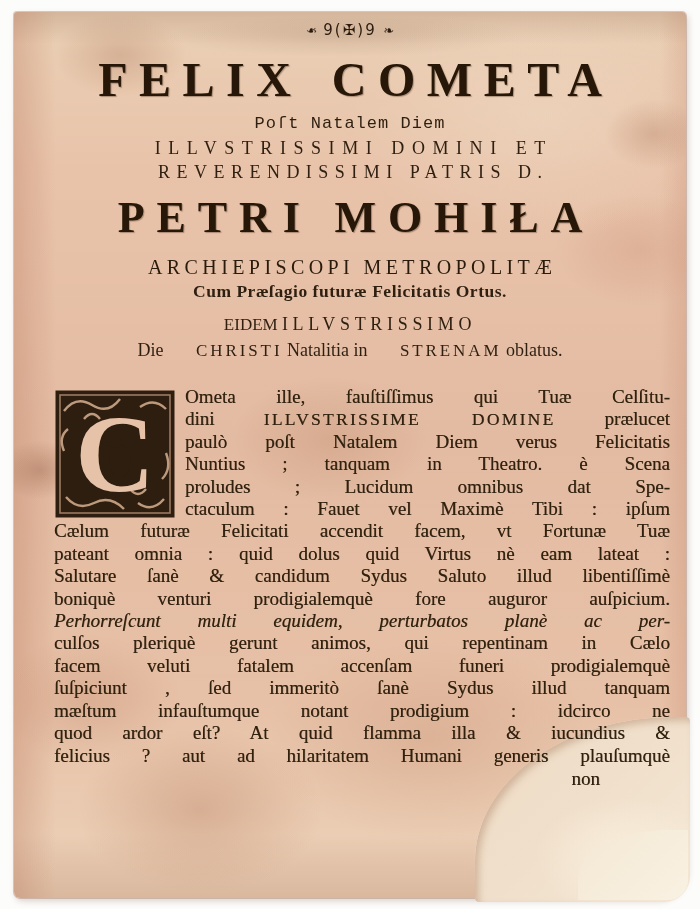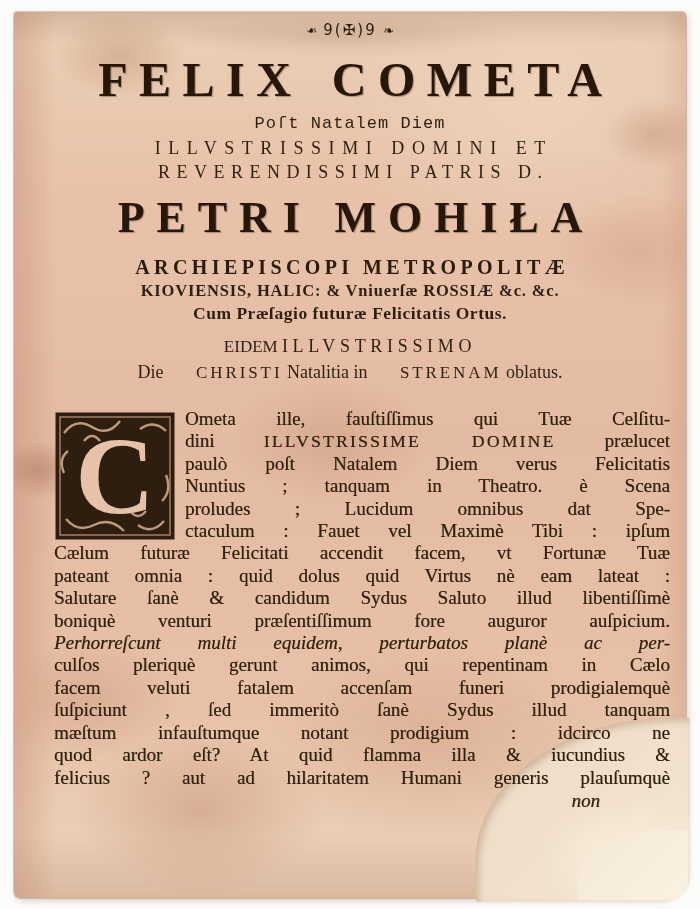--- a/index.html
+++ b/index.html
@@ -64,37 +64,37 @@
     white-space:nowrap; text-indent:.24em;
   }
   .sub1 { margin-top:8px;  font-size:17px; line-height:20px; letter-spacing:.06em;font-family:Liberation Mono, monospace; }
   .sub2 { margin-top:3px;  font-size:18px; line-height:22px; letter-spacing:.42em; text-indent:.42em; }
   .sub3 { margin-top:2px;  font-size:18px; line-height:22px; letter-spacing:.36em; text-indent:.36em; }
   .name {
     margin-top:8px; font-size:44px; line-height:54px; font-weight:bold;
     letter-spacing:.27em; text-indent:.27em; color:#261708;
     text-shadow:1px 1px 1px rgba(60,35,15,.35); white-space:nowrap;
   }
-  .role1 { margin-top:10px; font-size:20px; line-height:24px; letter-spacing:.22em; text-indent:.22em; font-weight:bold; color:#2a1b0c; }
+  .role1 { margin-top:10px; font-size:20px; line-height:24px; letter-spacing:.22em; text-indent:.22em; font-weight:normal; color:#2a1b0c; }
   .role2 { margin-top:2px;  font-size:16.5px; line-height:20px; letter-spacing:.05em; font-weight:bold; }
   .motto1{ margin-top:2px;  font-size:17.5px; line-height:21px; letter-spacing:.03em; font-weight:bold; }
   .motto2{ margin-top:12px;  font-size:17px; line-height:21px; }
   .m2caps{ letter-spacing:.26em; font-size:18px; }
   .dedication { margin-top:4px; font-size:18px; line-height:23px; }
   .dcaps { letter-spacing:.17em; font-size:17px;margin-left:28px; }
 
   .bodyblock { margin:24px 16px 0 40px; font-size:19px; color:#30210f;
                text-shadow:.4px .4px .5px rgba(48,30,12,.55); }
   .blockA { display:flex; align-items:flex-start; }
   .dropcap { flex:0 0 122px; width:122px; height:130px; margin-right:9px; margin-top:3px; }
   .acol { flex:1; min-width:0; }
   .jline { line-height:22.4px; text-align:justify; text-align-last:justify; white-space:nowrap; }
   .it { font-style:italic; }
   .capsline { letter-spacing:.13em; font-size:17.5px;margin-top:36px; }
-  .catchline { line-height:23px; text-align:right; padding-right:70px;font-style:italic; }
+  .catchline { line-height:23px; text-align:right; padding-right:70px; }
 </style>
 </head>
 <body>
 
 <div class="stage">
   <div class="page">
     <div class="tear"></div>
     <div class="tear2"></div>
 
     <div class="content">
@@ -107,21 +107,20 @@
 
       <div class="title center">FELIX COMETA</div>
 
       <div class="sub1 center">Poſt Natalem Diem</div>
       <div class="sub2 center">ILLVSTRISSIMI DOMINI ET</div>
       <div class="sub3 center">REVERENDISSIMI PATRIS D.</div>
 
       <div class="name center">PETRI MOHIŁA</div>
 
       <div class="role1 center">ARCHIEPISCOPI METROPOLITÆ</div>
-      <div class="role2 center">KIOVIENSIS, HALIC: &amp; Vniuerſæ ROSSIÆ &amp;c. &amp;c.</div>
       <div class="motto1 center">Cum Præſagio futuræ Felicitatis Ortus.</div>
       <div class="motto2 center">
         <span>EIDEM</span>
         <span class="m2caps">ILLVSTRISSIMO</span>
       </div>
       <div class="dedication center">
         <span>Die </span><span class="dcaps">CHRISTI</span><span> Natalitia in </span><span class="dcaps">STRENAM</span><span> oblatus.</span>
       </div>
 
       <div class="bodyblock">
@@ -153,21 +152,21 @@
             <div class="jline">paulò poſt Natalem Diem verus Felicitatis</div>
             <div class="jline">Nuntius ; tanquam in Theatro. è Scena</div>
             <div class="jline">proludes ; Lucidum omnibus dat Spe-</div>
             <div class="jline">ctaculum : Fauet vel Maximè Tibi : ipſum</div>
           </div>
         </div>
         <div class="blockB">
           <div class="jline">Cælum futuræ Felicitati accendit facem, vt Fortunæ Tuæ</div>
           <div class="jline">pateant omnia : quid dolus quid Virtus nè eam lateat :</div>
           <div class="jline">Salutare ſanè &amp; candidum Sydus Saluto illud libentiſſimè</div>
-          <div class="jline">boniquè venturi præſentiſſimum fore auguror auſpicium.</div>
+          <div class="jline">boniquè venturi prodigialemquè fore auguror auſpicium.</div>
           <div class="jline it">Perhorreſcunt multi equidem, perturbatos planè ac per-</div>
           <div class="jline">culſos pleriquè gerunt animos, qui repentinam in Cælo</div>
           <div class="jline">facem veluti fatalem accenſam funeri prodigialemquè</div>
           <div class="jline">ſuſpiciunt , ſed immeritò ſanè Sydus illud tanquam</div>
           <div class="jline">mæſtum infauſtumque notant prodigium : idcirco ne</div>
           <div class="jline">quod ardor eſt? At quid flamma illa &amp; iucundius &amp;</div>
           <div class="jline">felicius ? aut ad hilaritatem Humani generis plauſumquè</div>
         </div>
         <div class="catchline">non</div>
       </div>

